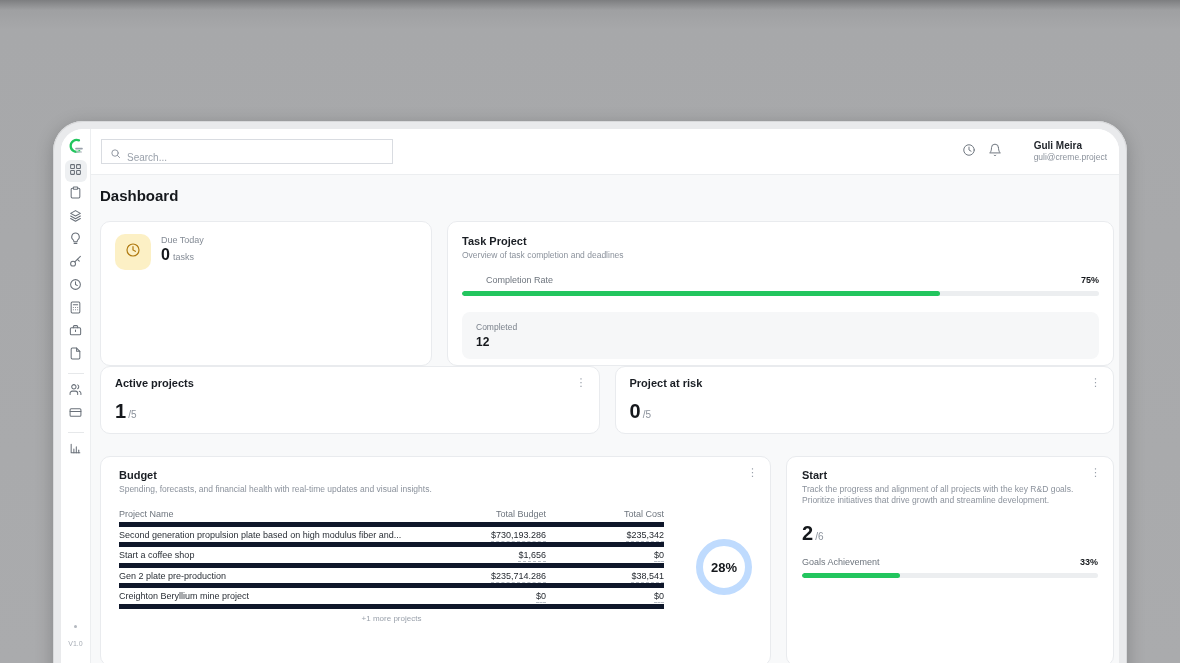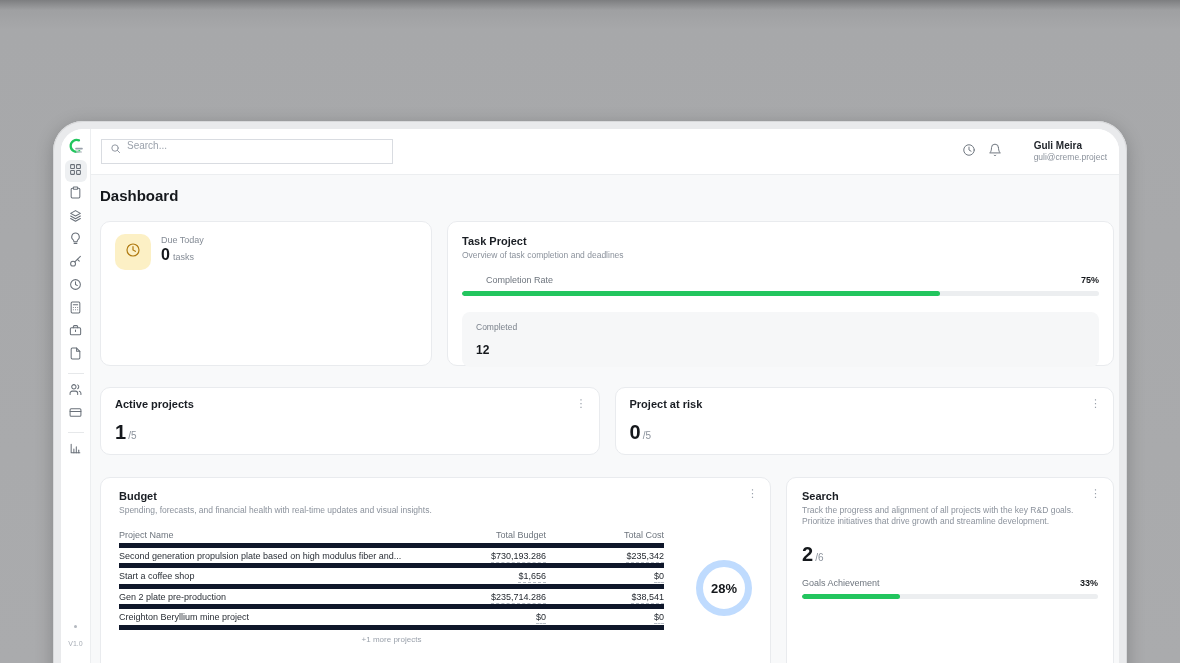--- a/index.html
+++ b/index.html
@@ -20,37 +20,37 @@
   .nav-item.active{background:#eef0f2;}
   .nav-item svg{width:13px;height:13px;stroke:#697079;fill:none;stroke-width:1.9;stroke-linecap:round;stroke-linejoin:round;}
   .side-divider{width:16px;height:1px;background:#e6e8ea;margin:6px 0;}
   .sidebar-foot{position:absolute;left:0;width:100%;top:496px;display:flex;flex-direction:column;align-items:center;gap:12px;}
   .foot-dot{width:3px;height:3px;border-radius:50%;background:#b3b8bf;}
   .version{font-size:7px;color:#a7adb5;}
 
   
   .main{flex:1;display:flex;flex-direction:column;min-width:0;}
   .topbar{height:46px;background:#fff;display:flex;align-items:center;padding:0 12px 0 10px;border-bottom:1px solid #eceef0;flex:0 0 46px;}
-  .search{width:292px;height:25px;border:1px solid #d9dce1;border-radius:0;display:flex;align-items:flex-start;gap:6px;padding:0 8px;background:#fff;}
+  .search{width:292px;height:25px;border:1px solid #d9dce1;border-radius:0;display:flex;align-items:flex-end;gap:6px;padding:0 8px;background:#fff;}
   .search svg{width:11px;height:11px;stroke:#8a919b;fill:none;stroke-width:2;stroke-linecap:round;}
   .search-ph{font-size:10px;color:#9aa1ab;}
   .topbar-spacer{flex:1;}
   .tb-icon{width:26px;height:26px;display:flex;align-items:center;justify-content:center;cursor:pointer;}
   .tb-icon svg{width:14px;height:14px;stroke:#6f7680;fill:none;stroke-width:1.7;stroke-linecap:round;stroke-linejoin:round;}
   .userbox{margin-left:26px;line-height:1.25;cursor:pointer;}
   .user-name{font-size:10px;font-weight:bold;color:#23272d;}
   .user-email{font-size:8.5px;color:#8a919b;}
 
   .content{flex:1;background:#f8f9fa;padding:11px 5px 0 9px;overflow:hidden;}
   .page-title{font-size:15px;font-weight:bold;color:#15181c;margin:1px 0 3px 0;}
   .page-sub{font-size:10px;color:#687078;}
 
   .row{display:flex;gap:15px;}
   .row1{margin-top:17px;}
-  .row2{margin-top:21px;}
+  .row2{}
   .row3{margin-top:22px;}
 
   .card{background:#fff;border:1px solid #e9ebee;border-radius:10px;position:relative;}
   .card-title{font-size:11px;font-weight:bold;color:#1a1e24;}
   .card-sub{font-size:8.5px;color:#8b929c;margin-top:3px;line-height:1.35;}
   .kebab{position:absolute;top:10px;right:12px;font-size:11px;color:#9aa1ab;cursor:pointer;line-height:1;}
 
   
   .card-due{width:332px;height:145px;padding:12px 14px;}
   .due-wrap{display:flex;gap:10px;}
@@ -64,21 +64,21 @@
   
   .card-task{flex:1;height:145px;padding:13px 14px;}
   .cr-row{display:flex;justify-content:space-between;align-items:center;margin-top:14px;margin-left:24px;}
   .cr-label{font-size:9px;color:#6e757e;}
   .cr-pct{font-size:9px;font-weight:bold;color:#15181c;}
   .progress{height:5px;border-radius:3px;background:#eceef0;margin-top:6px;overflow:hidden;}
   .progress-fill{height:100%;border-radius:3px;background:#22c55e;}
   .stat-row{display:flex;gap:16px;margin-top:16px;}
   .stat-box{flex:1;background:#f6f7f8;border-radius:8px;padding:10px 14px;}
   .stat-label{font-size:8.5px;color:#7b828c;}
-  .stat-value{font-size:12px;font-weight:bold;color:#15181c;margin-top:11px;}
+  .stat-value{font-size:12px;font-weight:bold;color:#15181c;margin-top:3px;}
   .stat-value.red{color:#ef4444;}
 
   
   .card-metric{flex:1;height:68px;padding:10px 14px;}
   .metric-line{display:flex;align-items:baseline;gap:2px;margin-top:11px;}
   .metric-value{font-size:20px;font-weight:bold;color:#15181c;}
   .metric-total{font-size:10px;color:#8b929c;}
 
   
   .card-budget{width:671px;height:210px;padding:12px 18px;}
@@ -336,21 +336,21 @@
               </div>
               <div class="gauge-col">
                 <div class="gauge">
                   <span class="gauge-pct">28%</span>
                 </div>
               </div>
             </div>
           </div>
 
           <div class="card card-goals">
-            <div class="card-title">Search</div>
+            <div class="card-title">Start</div>
             <div class="kebab">⋮</div>
             <div class="card-sub">Track the progress and alignment of all projects with the key R&amp;D goals. Prioritize initiatives that drive growth and streamline development.</div>
             <div class="goals-line">
               <span class="metric-value">2</span>
               <span class="metric-total">/6</span>
             </div>
             <div class="ga-row">
               <span class="cr-label">Goals Achievement</span>
               <span class="cr-pct">33%</span>
             </div>

